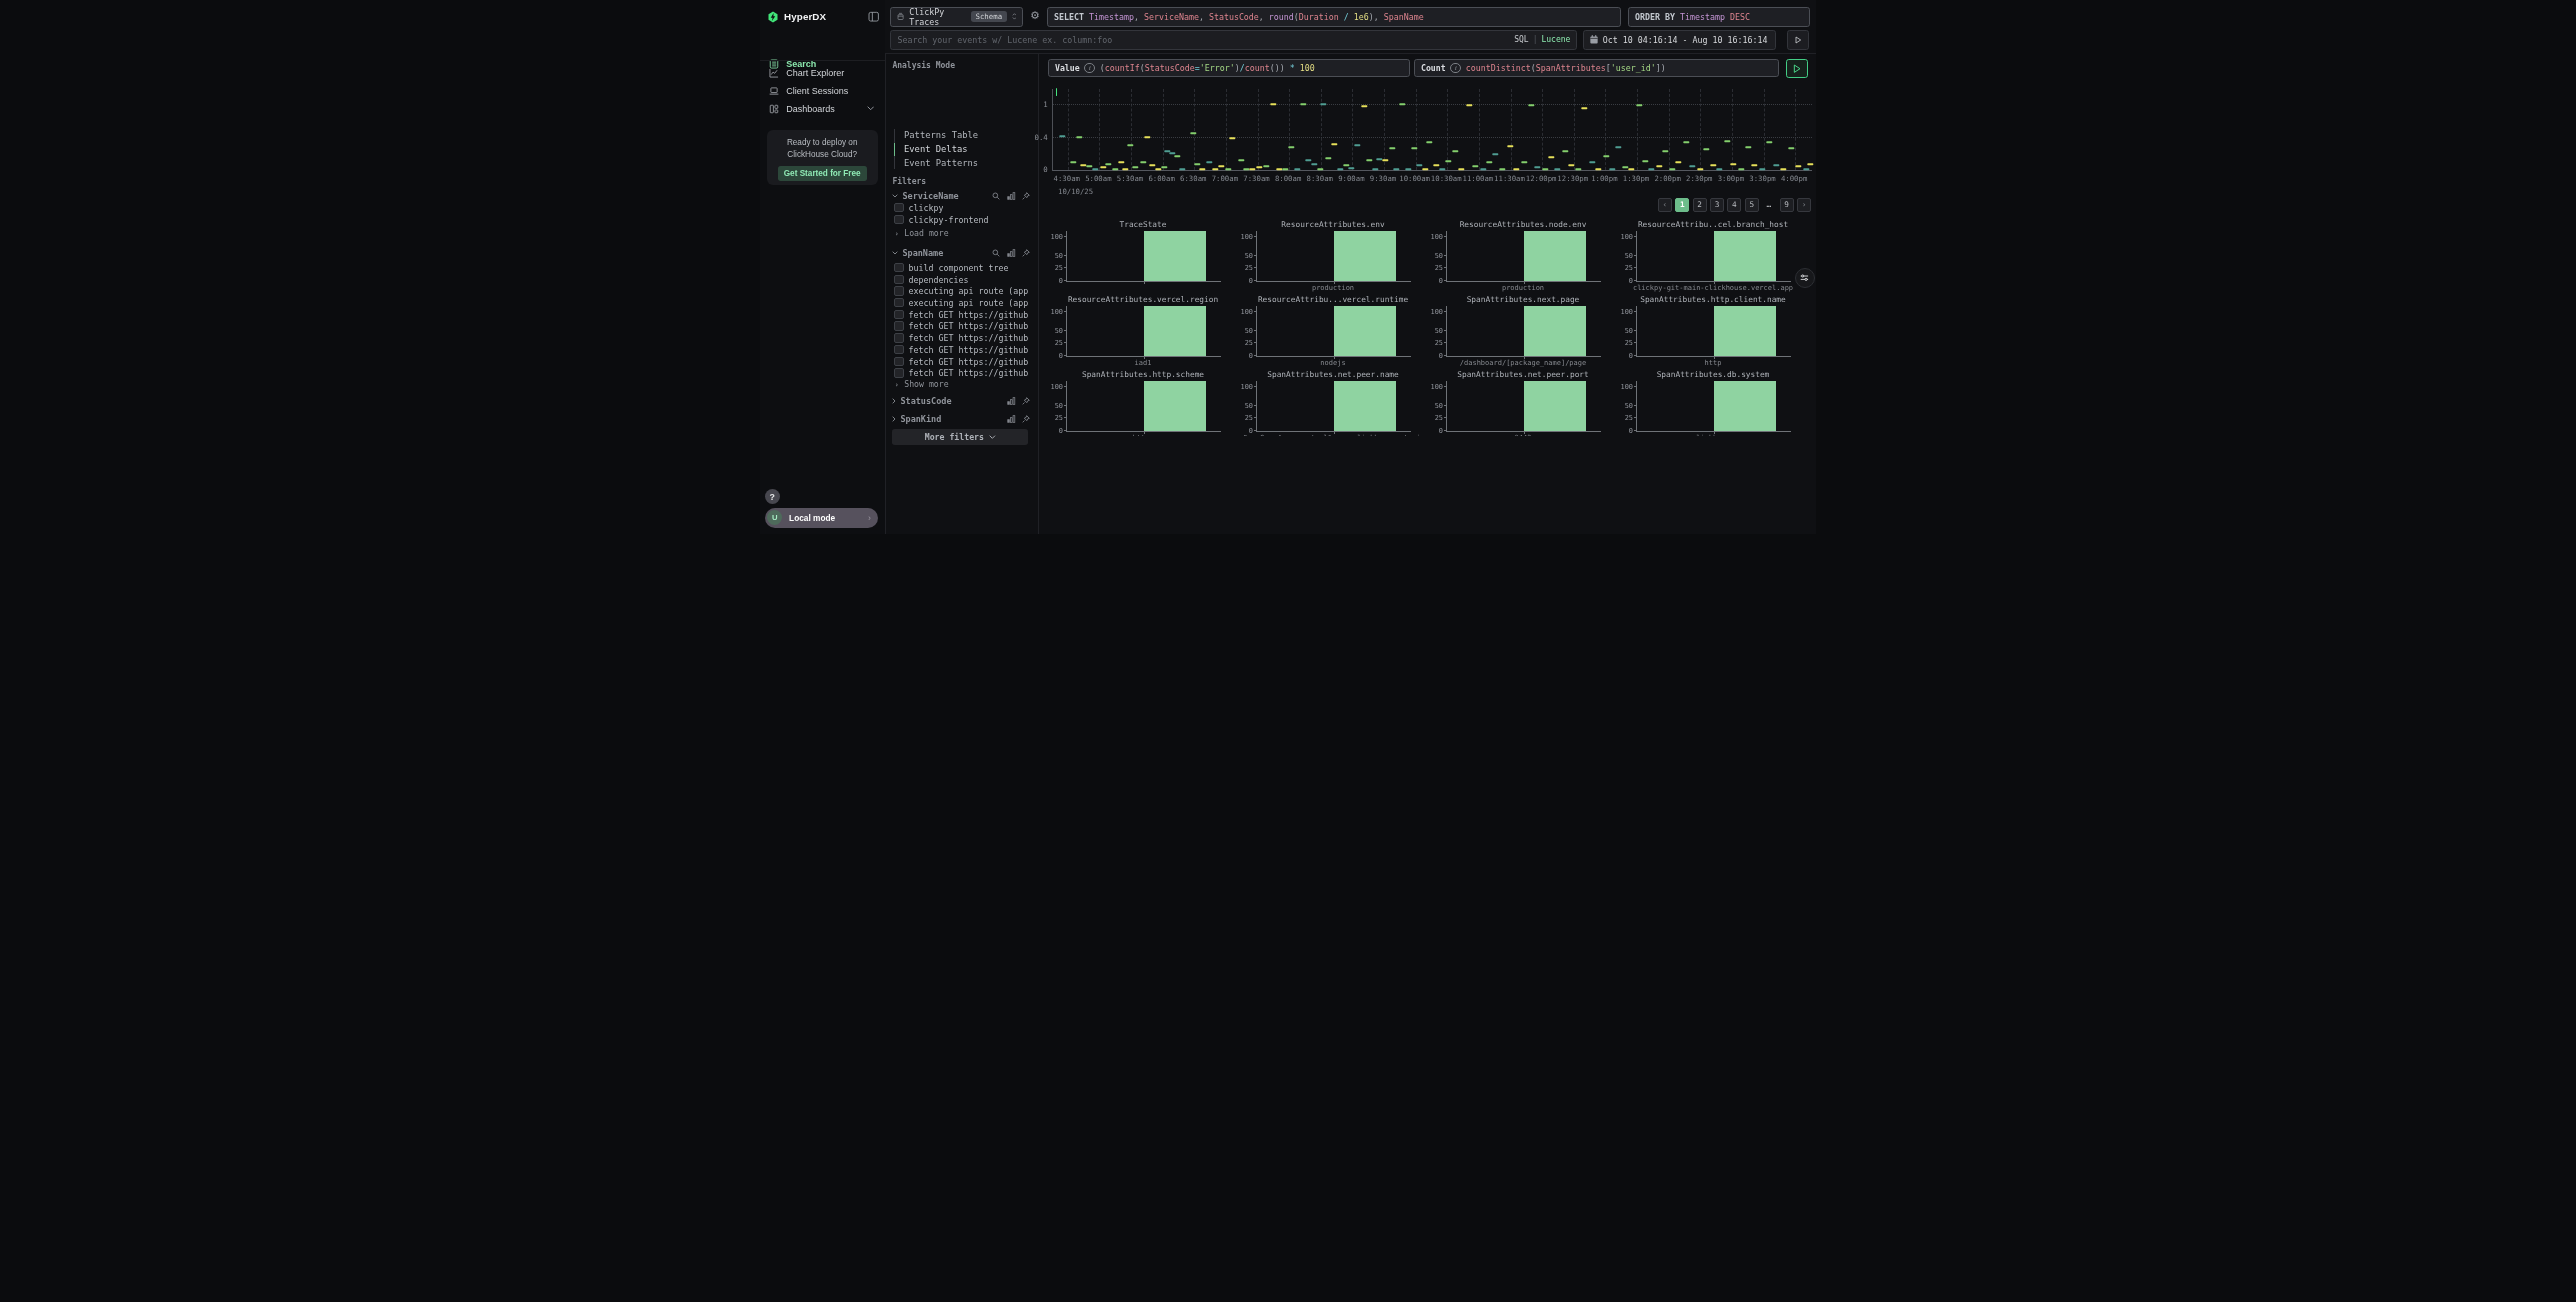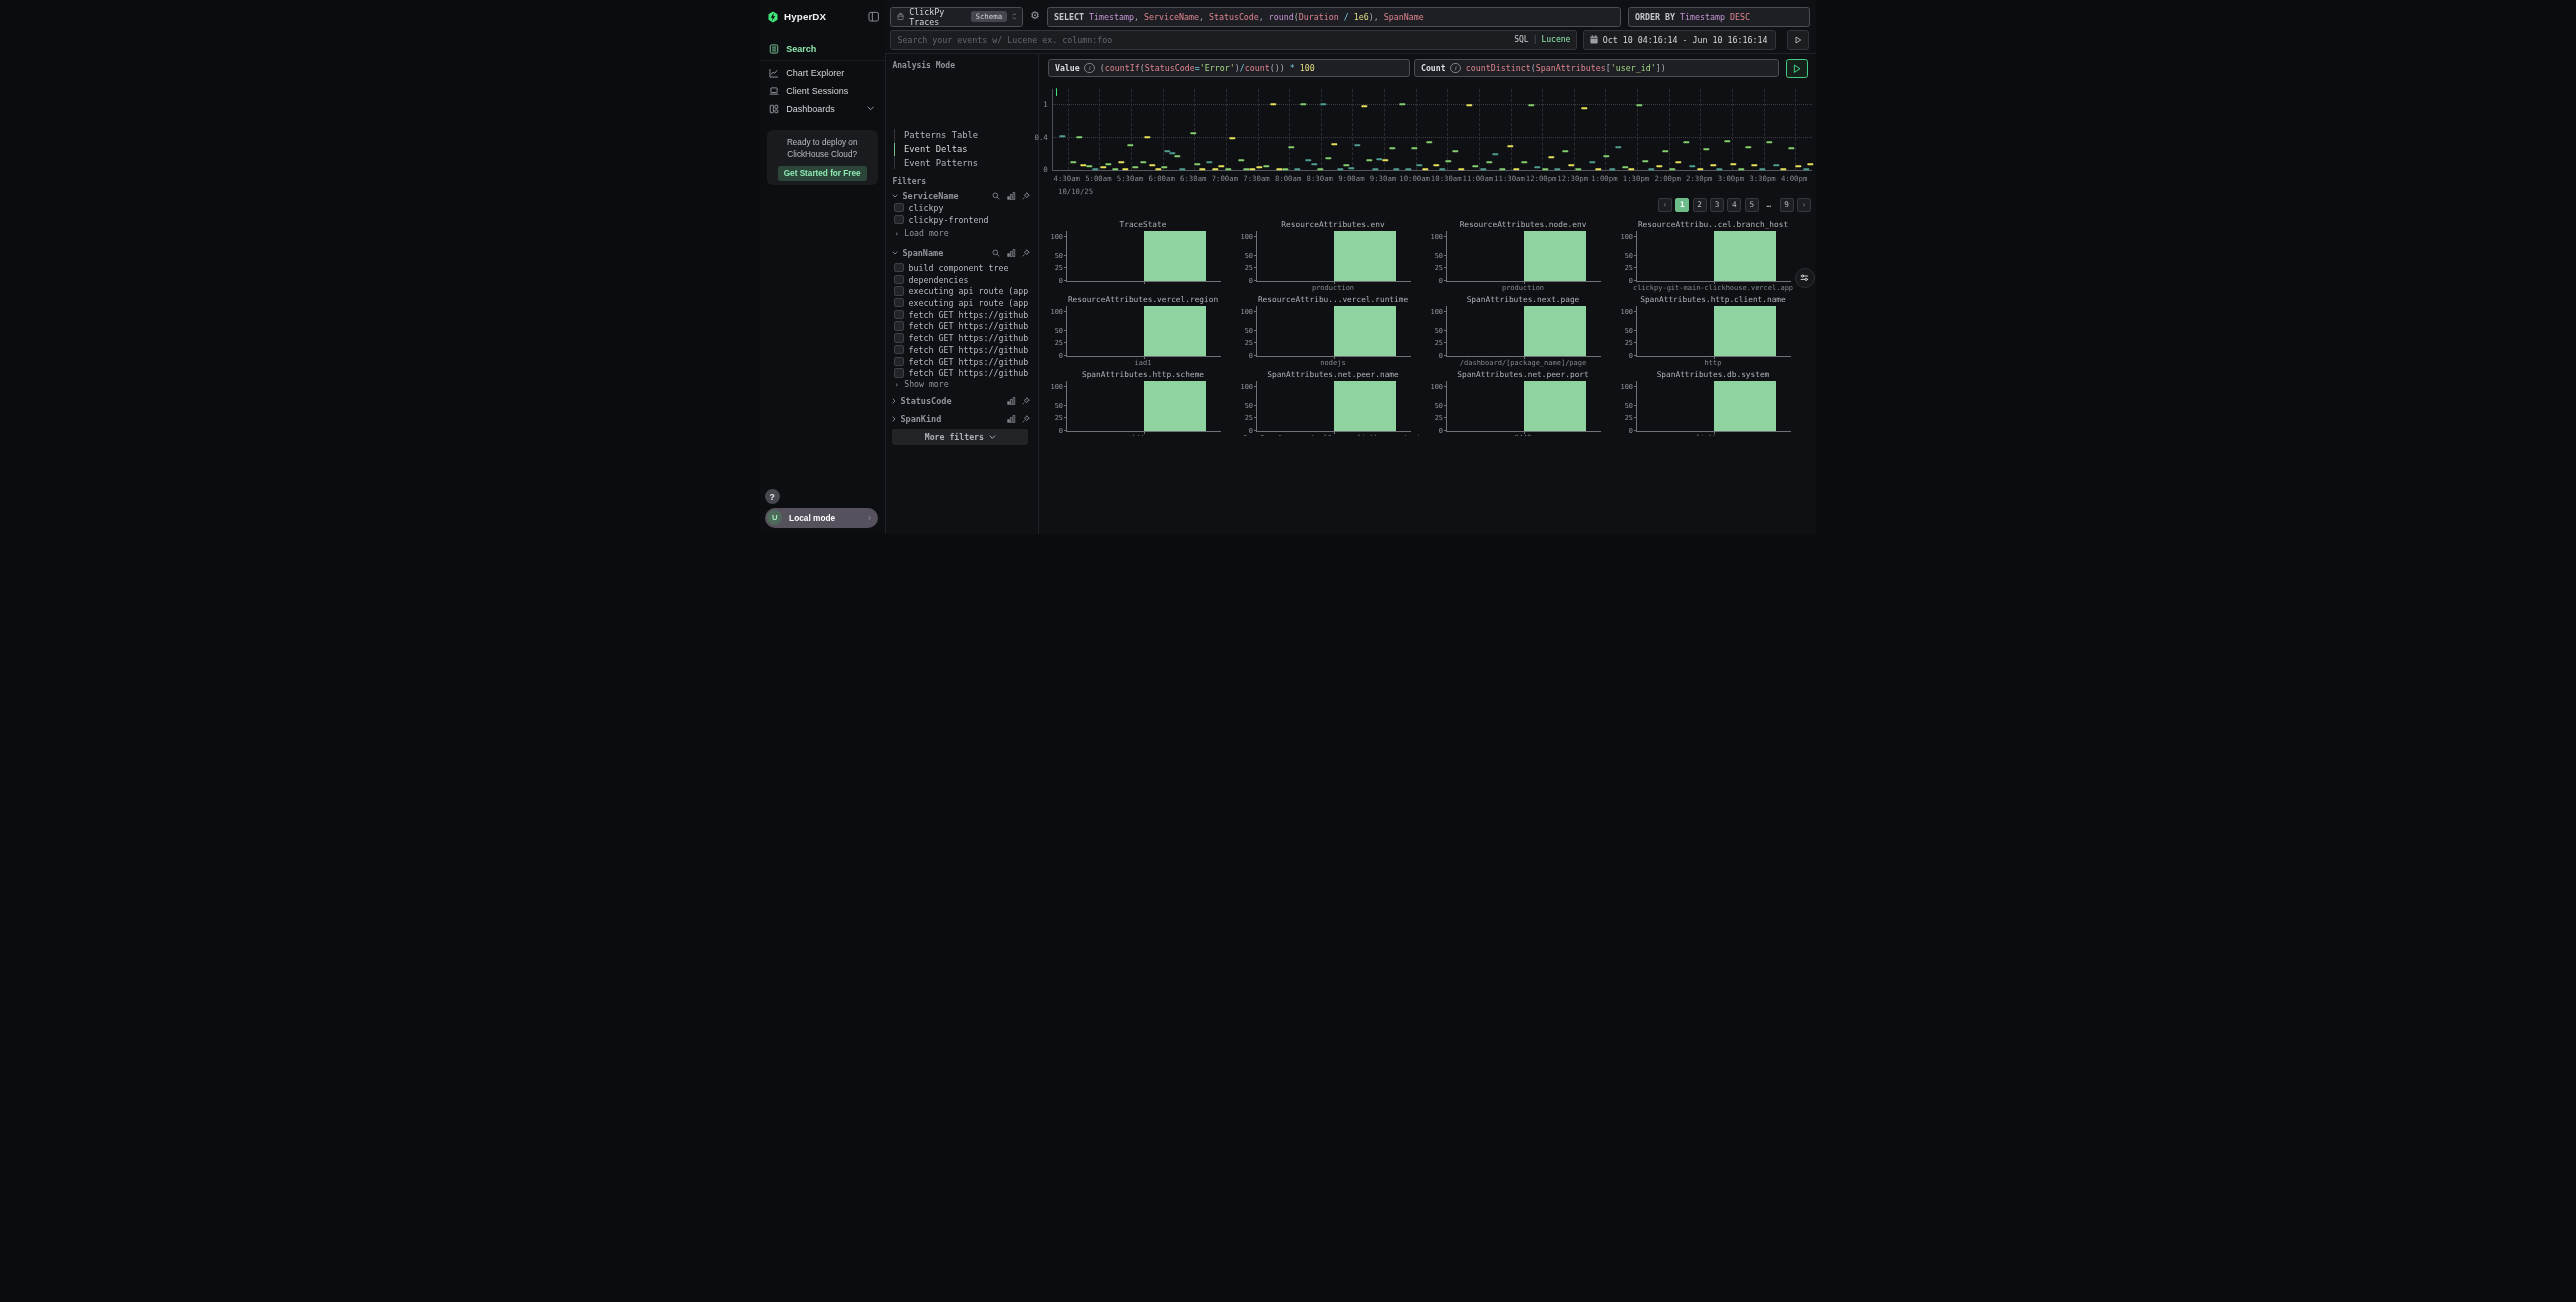--- a/index.html
+++ b/index.html
@@ -129,21 +129,21 @@
       </span>
       <span class="logo-text">HyperDX</span>
       <span class="collapse-btn">
         <svg width="11.4" height="11.4" viewBox="0 0 17 17" fill="none" stroke="#9ba0a6" stroke-width="1.3">
             <rect x="1.5" y="2" width="14" height="13" rx="2.5"></rect>
             <line x1="6.5" y1="2" x2="6.5" y2="15"></line>
           </svg>
       </span>
     </div>
 
-    <div class="nav-item active" style="top:40px">
+    <div class="nav-item active" style="top:55px">
       <svg width="10" height="10" viewBox="0 0 16 16" fill="none" stroke="#8ce8ae" stroke-width="1.3">
           <rect x="2" y="1.5" width="12" height="13" rx="2"></rect>
           <line x1="5" y1="5" x2="11.5" y2="5"></line>
           <line x1="5" y1="8" x2="11.5" y2="8"></line>
           <line x1="5" y1="11" x2="11.5" y2="11"></line>
         </svg>
       <span>Search</span>
     </div>
     <div class="side-div"></div>
     <div class="nav-item" style="top:64px">
@@ -218,21 +218,21 @@
         <span class="mode-lucene">Lucene</span>
       </span>
     </div>
     <div class="inp dim date-box">
       <svg width="8" height="8.8" viewBox="0 0 12 13">
           <rect x="0.5" y="2" width="11" height="10.5" rx="1.5" fill="#9a9ea5"></rect>
           <rect x="2.5" y="0" width="1.8" height="3" rx="0.9" fill="#9a9ea5"></rect>
           <rect x="7.7" y="0" width="1.8" height="3" rx="0.9" fill="#9a9ea5"></rect>
           <line x1="0.5" y1="5" x2="11.5" y2="5" stroke="#17181b" stroke-width="1"></line>
         </svg>
-      <span class="date-text">Oct 10 04:16:14 - Jun 10 16:16:14</span>
+      <span class="date-text">Oct 10 04:16:14 - Aug 10 16:16:14</span>
     </div>
     <div class="inp dim run-btn">
       <svg width="6.7" height="8" viewBox="0 0 10 12" fill="none" stroke="#cfd2d6" stroke-width="1.2">
           <polygon points="1.5,1.5 8.5,6 1.5,10.5"></polygon>
         </svg>
     </div>
   </div>
 
   <div class="fpanel">
     <div class="sec-title" style="top:6.7px">Analysis Mode</div>

